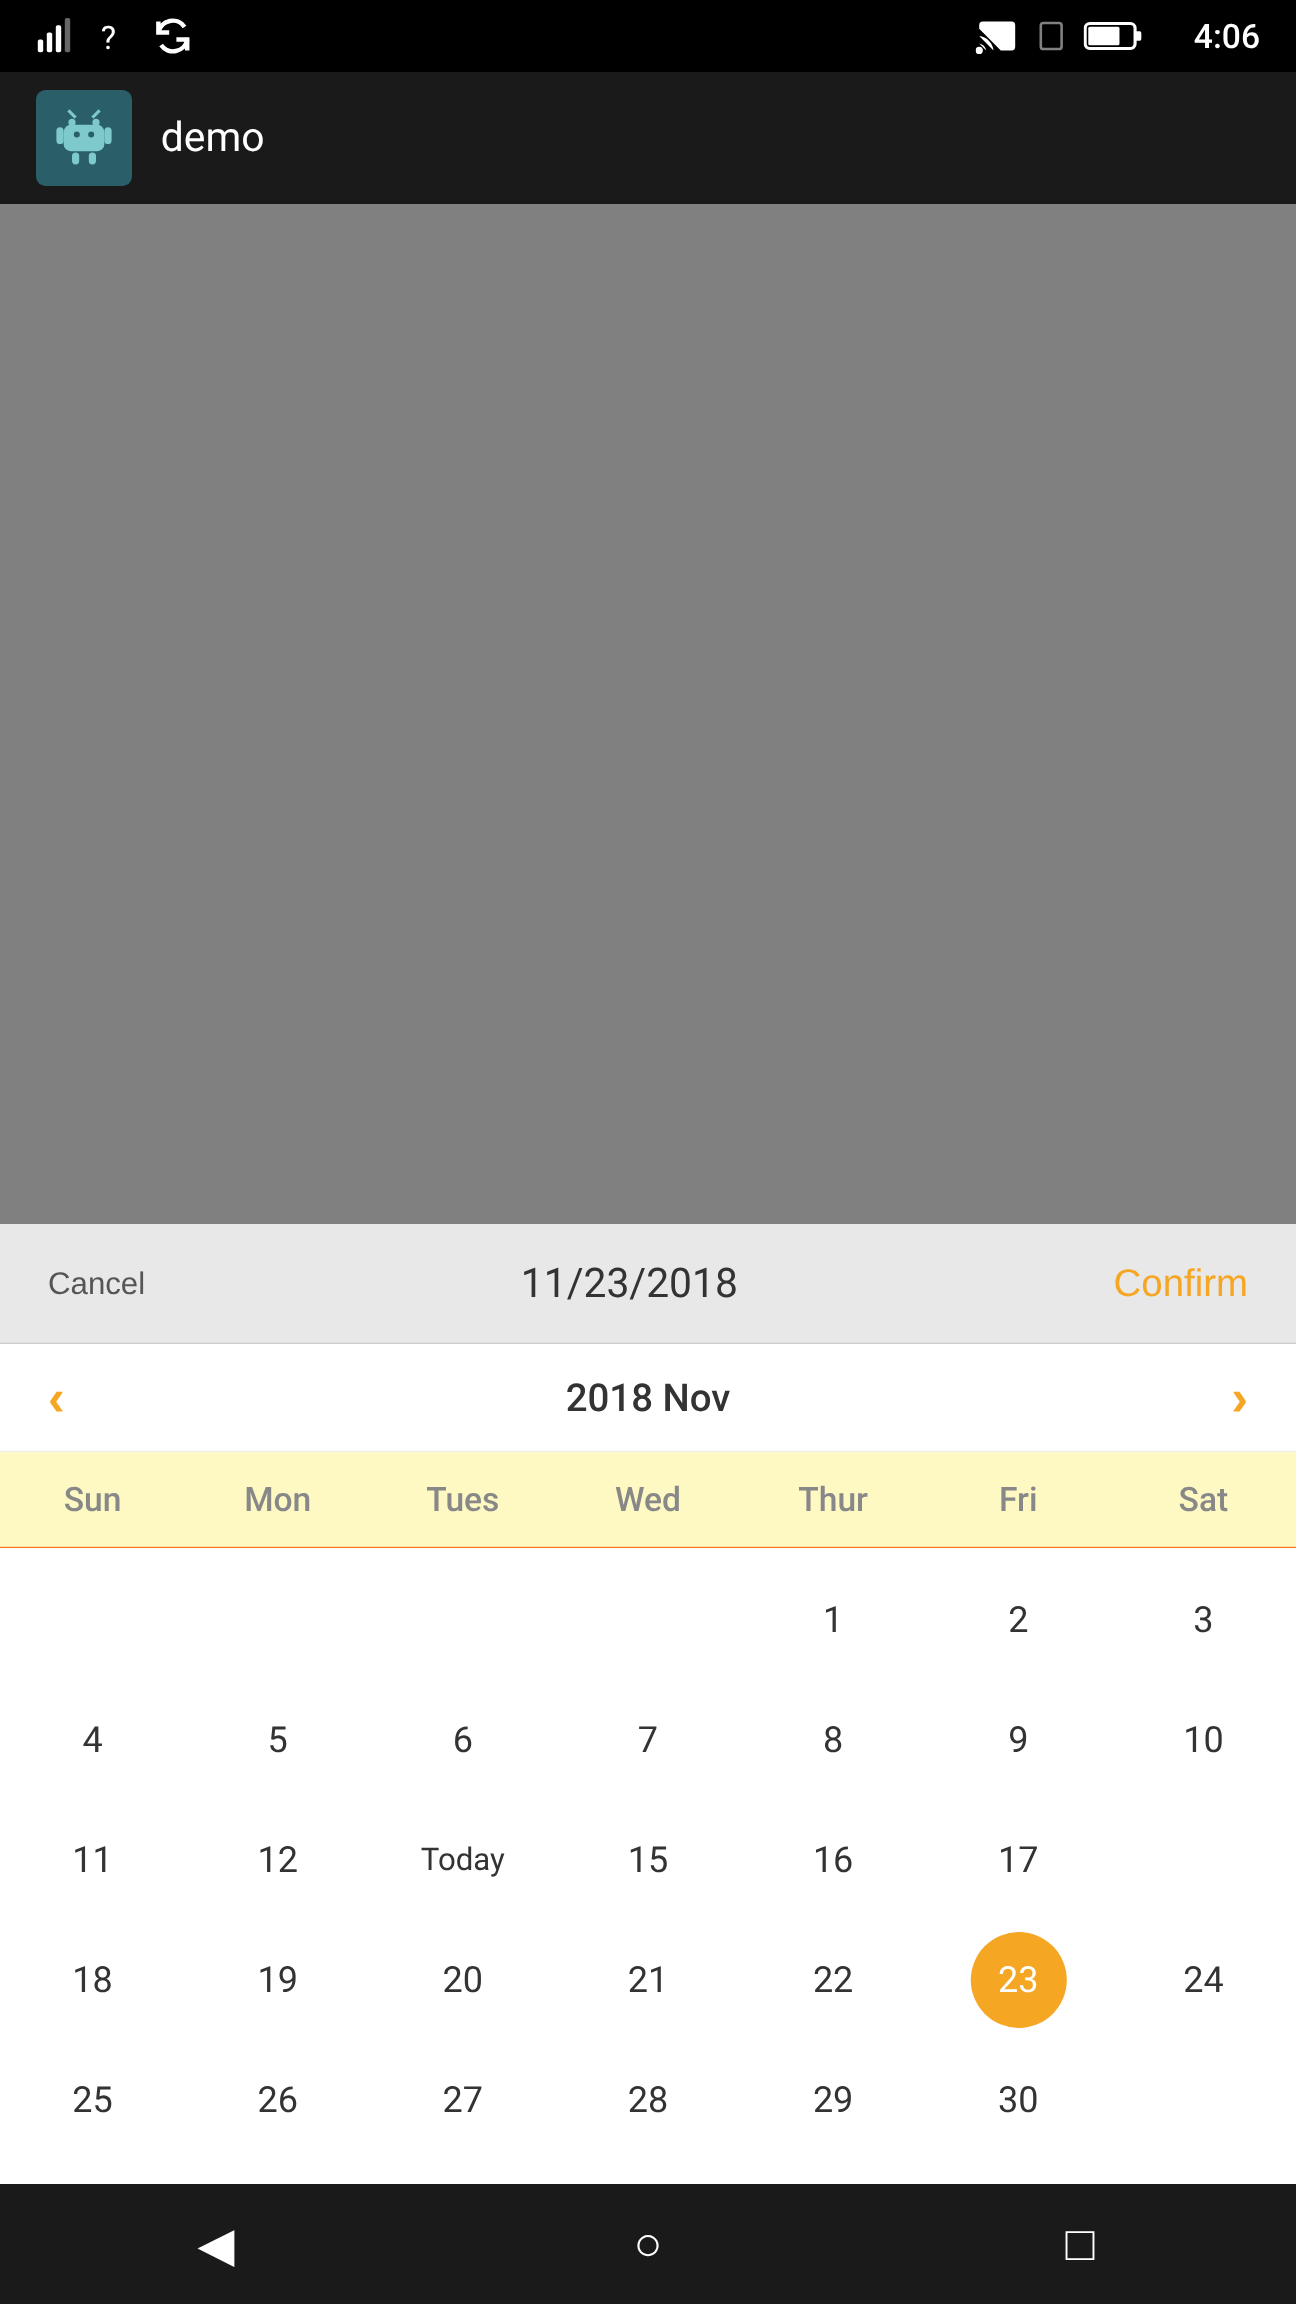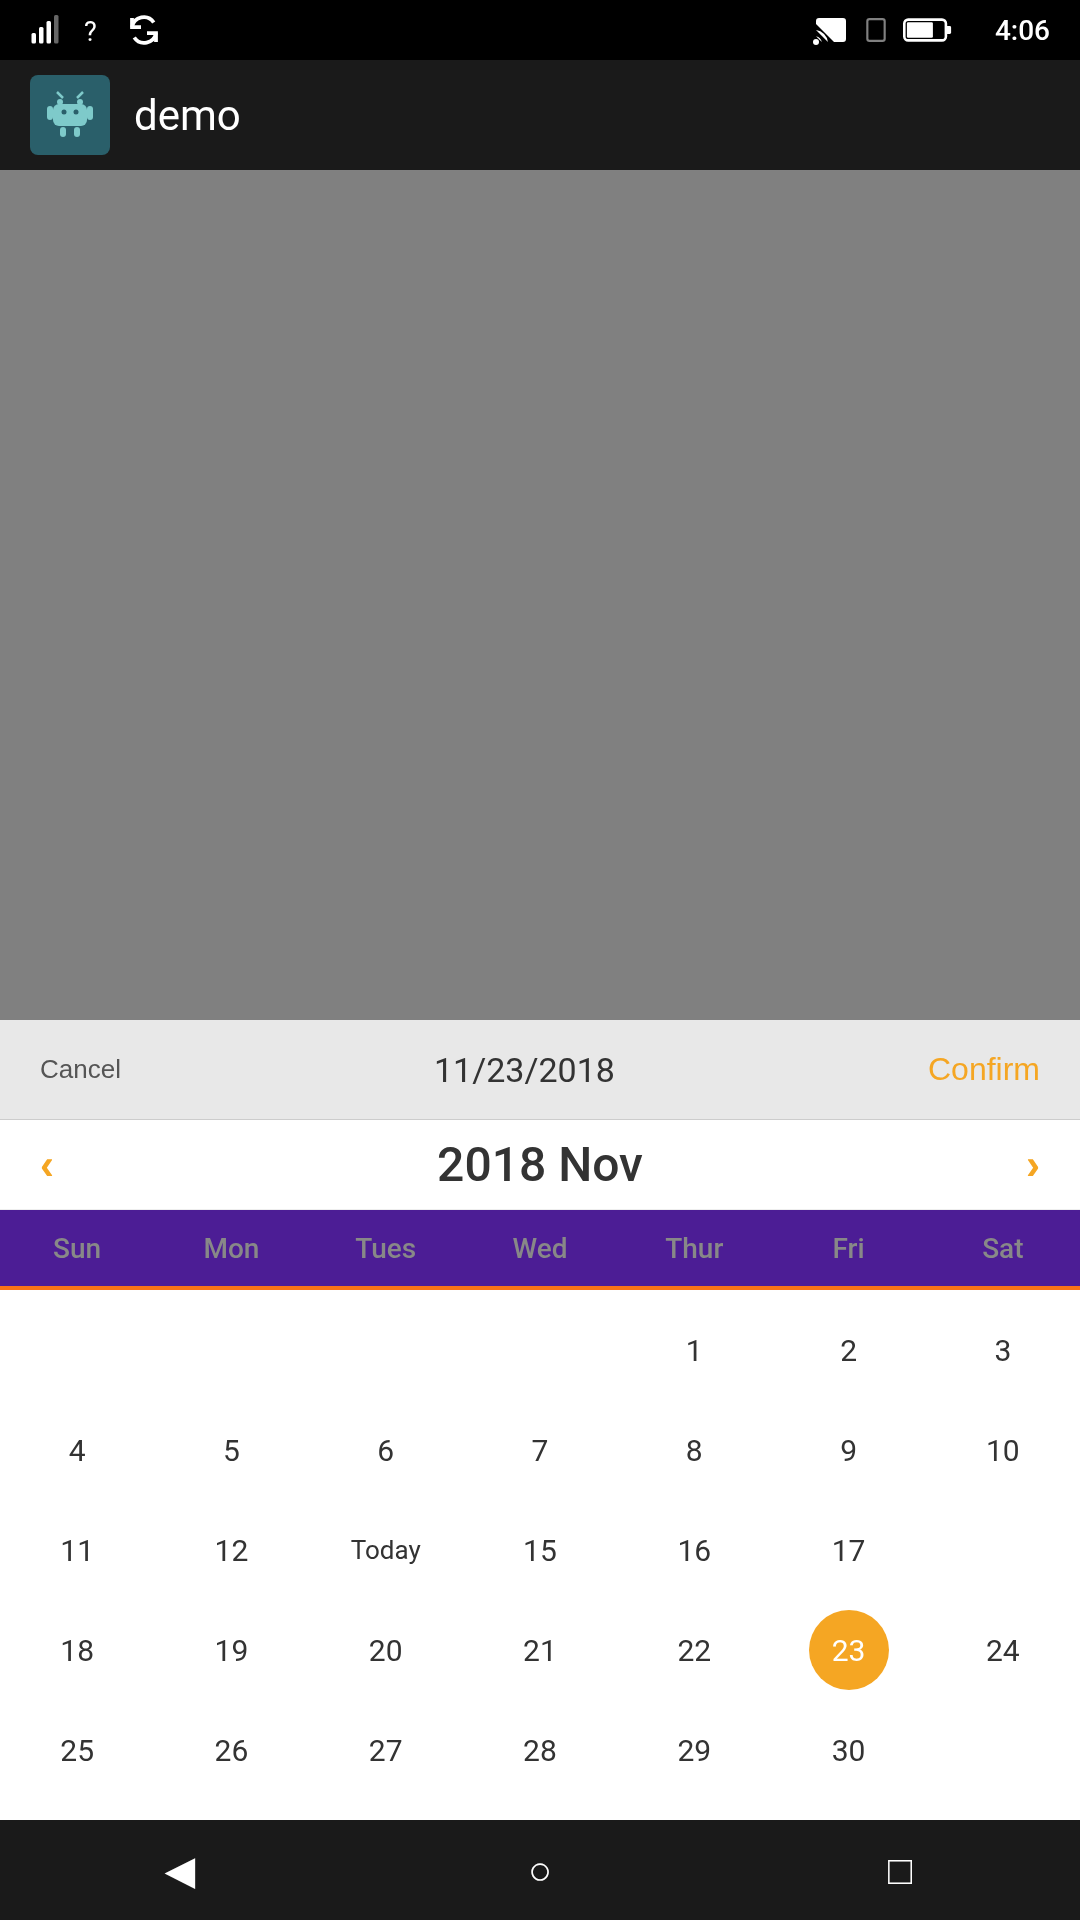--- a/index.html
+++ b/index.html
@@ -70,21 +70,21 @@
     }
 
     .app-icon svg {
       width: 50px;
       height: 50px;
       fill: #7ecaca;
     }
 
     .app-title {
       color: #fff;
-      font-size: 42px;
+      font-size: 34px;
       font-weight: 400;
     }
 
     
     .main-content {
       width: 100%;
       height: 980px;
       background: #808080;
     }
 
@@ -149,32 +149,32 @@
       font-size: 42px;
       cursor: pointer;
       background: none;
       border: none;
       font-weight: bold;
       line-height: 1;
     }
 
     .month-year {
       color: #333;
-      font-size: 48px;
+      font-size: 32px;
       font-weight: 500;
     }
 
     
     .day-headers {
       width: 100%;
       height: 80px;
       display: grid;
       grid-template-columns: repeat(7, 1fr);
-      background: #4c1d95;
-      border-bottom: 4px solid #f97316;
+      background: #fef9c3;
+      border-bottom: 1px solid #f97316;
     }
 
     .day-header {
       display: flex;
       align-items: center;
       justify-content: center;
       color: #888;
       font-size: 28px;
       font-weight: 500;
     }

